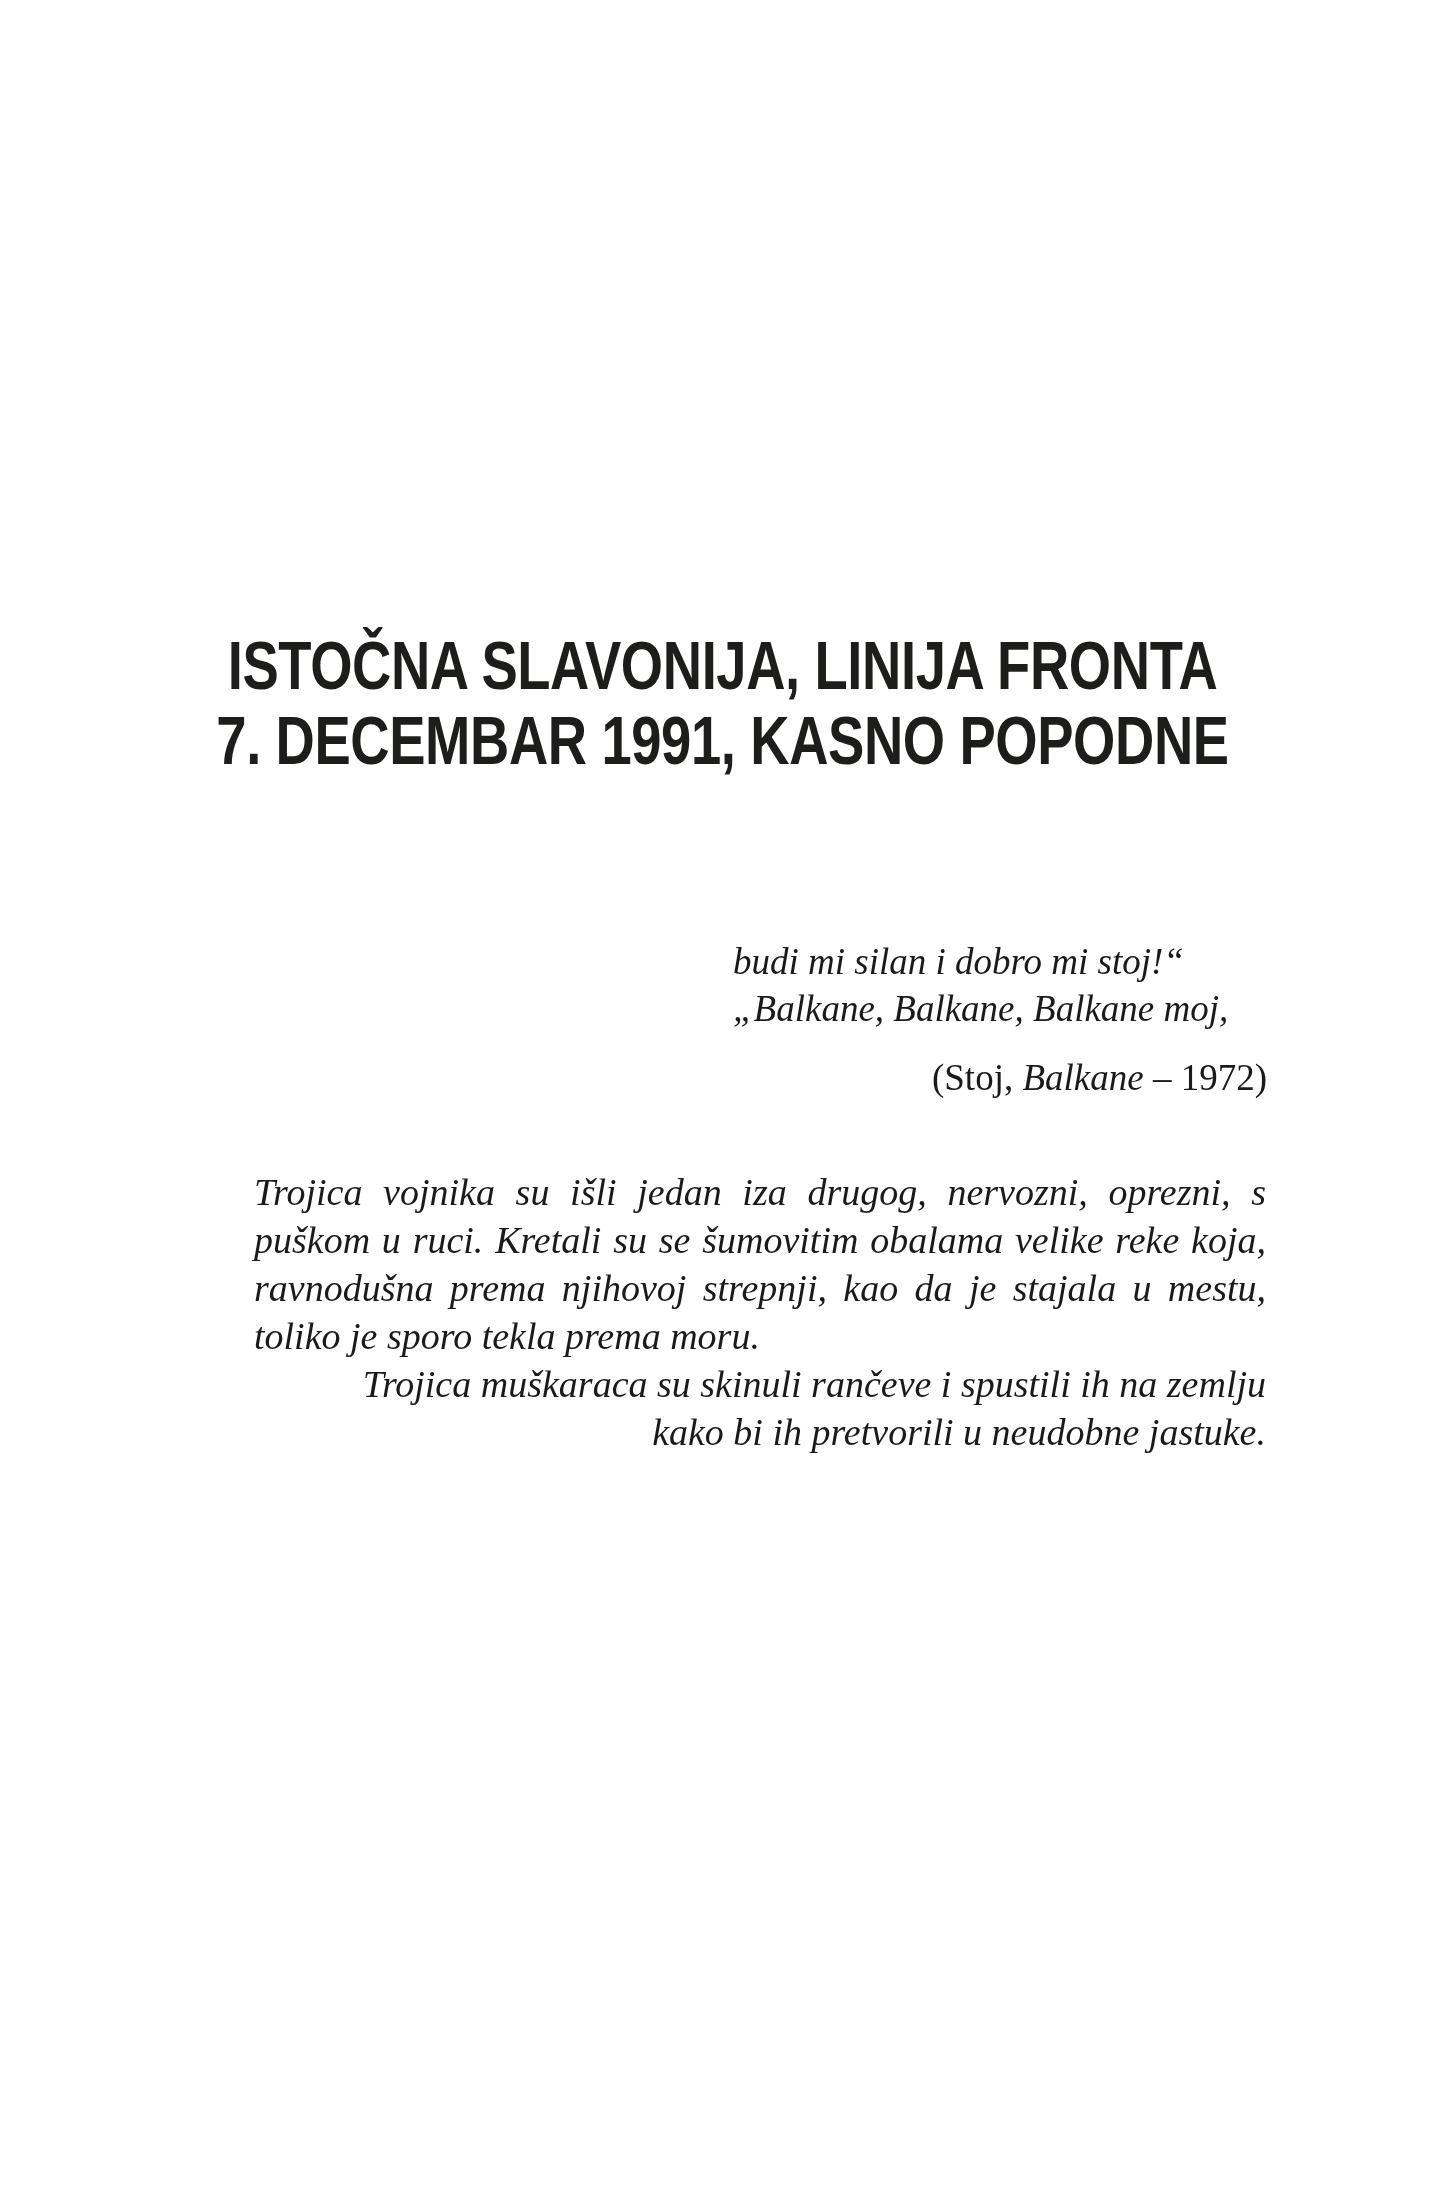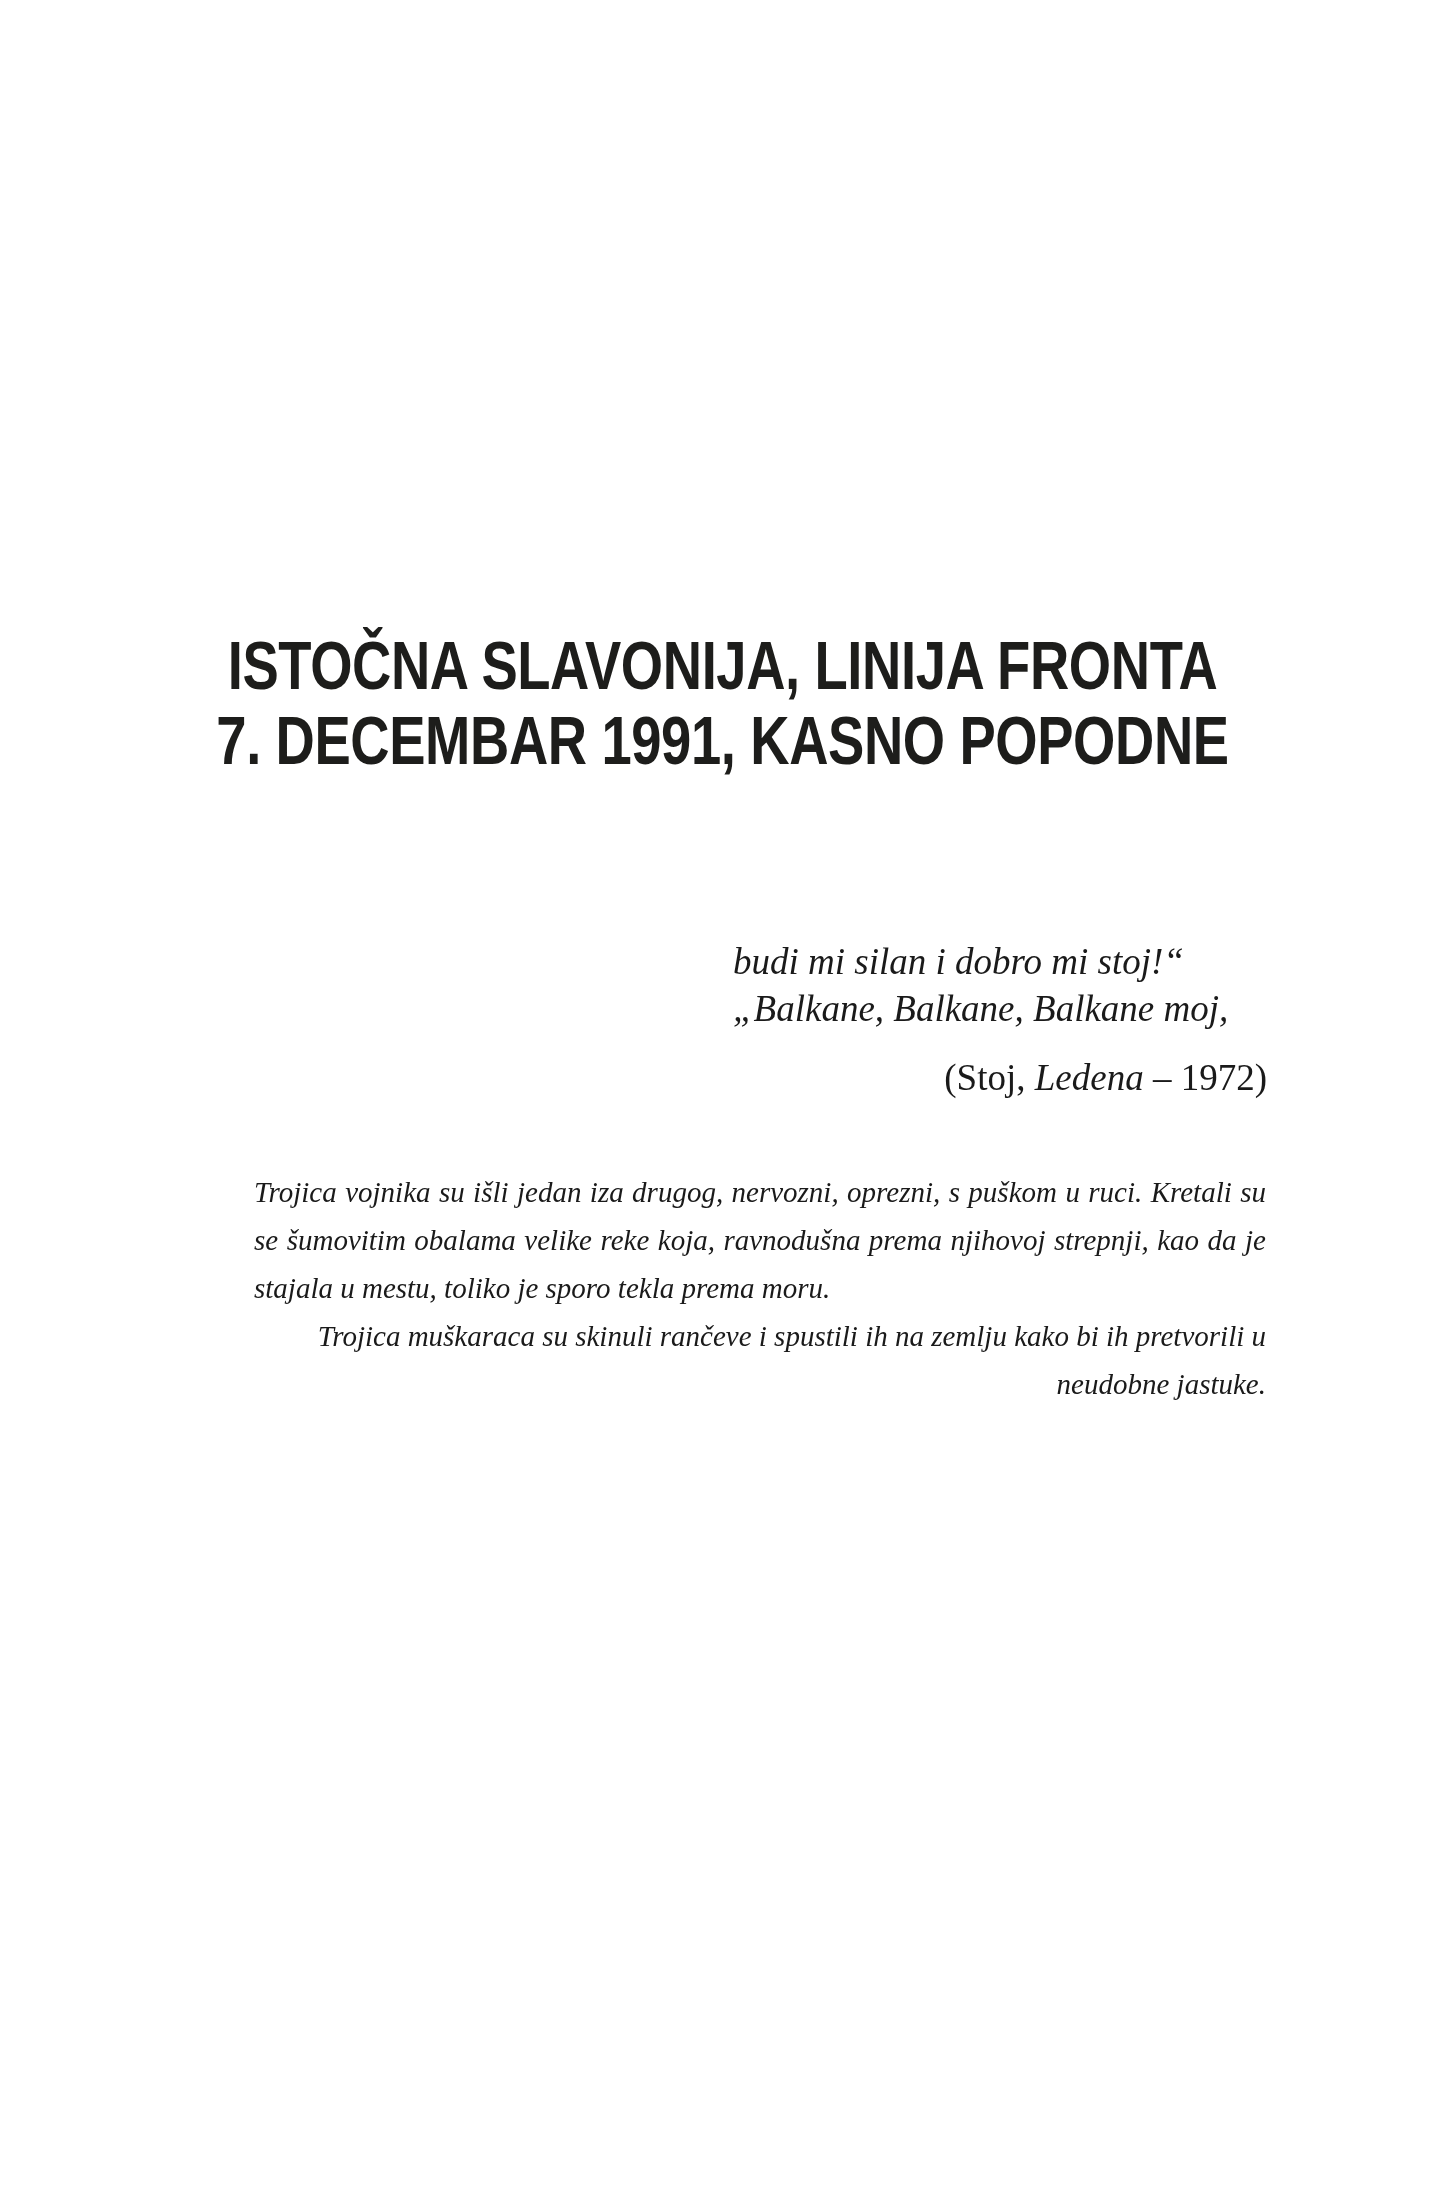--- a/index.html
+++ b/index.html
@@ -76,21 +76,21 @@
   
   .body-text {
     position: absolute;
     left: 254px;
     top: 1168px;
     width: 1012px;
   }
   .para {
     margin: 0;
     font-style: italic;
-    font-size: 29px;
+    font-size: 38px;
     line-height: 48px;
     text-align: justify;
     text-justify: inter-word;
     color: #1a1a1a;
     hyphens: manual;
     -webkit-hyphens: manual;
   }
   .para.indent { text-indent: 36px; }
   .para:last-child { text-align: right; }
 </style>
@@ -100,21 +100,21 @@
 <div class="page">
 
   <div class="title-block">
     <span class="title-line">ISTOČNA SLAVONIJA, LINIJA FRONTA</span>
     <span class="title-line">7. DECEMBAR 1991, KASNO POPODNE</span>
   </div>
 
   <div class="epigraph">
     <span class="epigraph-line">budi mi silan i dobro mi stoj!“</span>
     <span class="epigraph-line">„Balkane, Balkane, Balkane moj,</span>
-    <span class="epigraph-source"><span>(Stoj, </span><span class="work">Ledena</span><span> – 1972)</span></span>
+    <span class="epigraph-source"><span>(Stoj, </span><span class="work">Balkane</span><span> – 1972)</span></span>
   </div>
 
   <div class="body-text">
     <p class="para">Trojica vojnika su išli jedan iza drugog, nervozni, oprezni, s puškom u ruci. Kretali su se šumovitim obalama velike reke koja, ravnodušna prema njihovoj strepnji, kao da je stajala u mestu, toliko je sporo tekla prema moru.</p>
     <p class="para indent">Trojica muškaraca su skinuli rančeve i spustili ih na zemlju kako bi ih pretvorili u neudobne jastuke.</p>
   </div>
 
 </div>
 
 </body></html>

